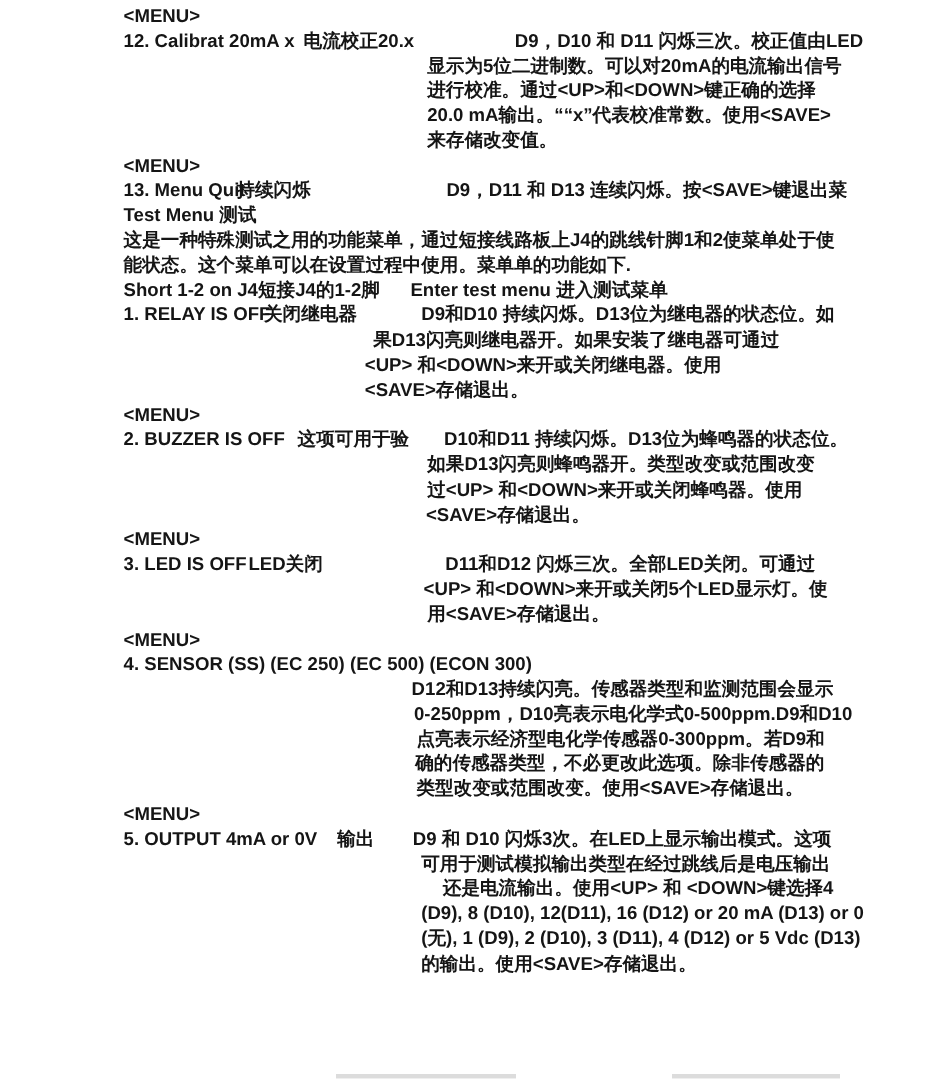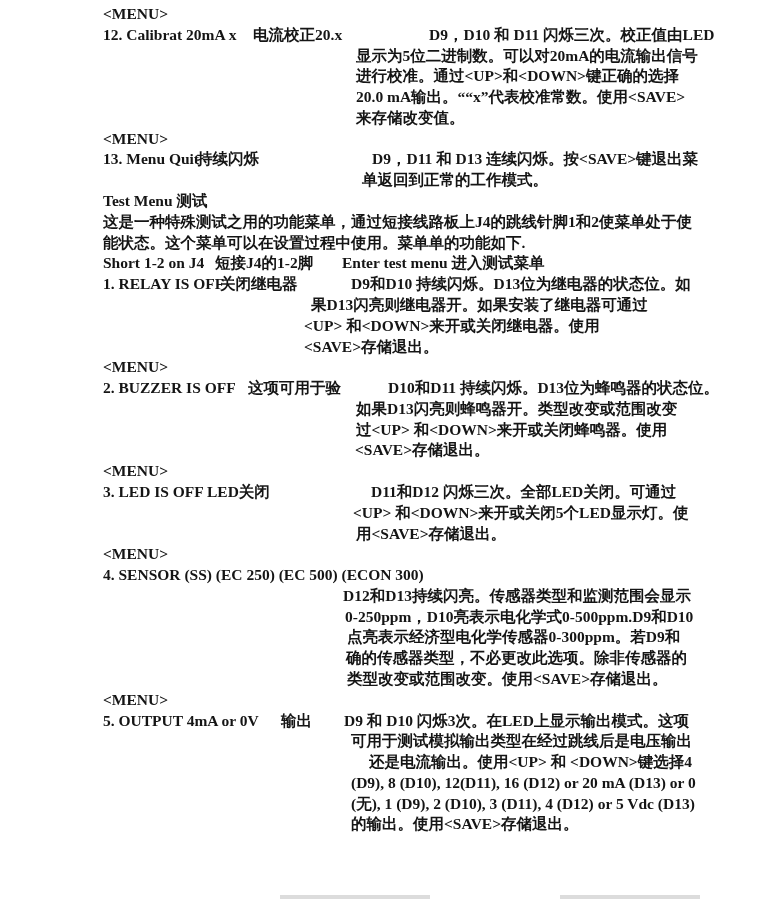--- a/index.html
+++ b/index.html
@@ -1,21 +1,21 @@
 <!DOCTYPE html>
 <html><head>
 <meta charset="utf-8">
 <style>
   html,body{margin:0;padding:0;background:#ffffff;}
   .page{
     position:relative;
     width:780px;height:899px;
     background:#ffffff;
     overflow:hidden;
-    font-family:Liberation Serif, serif;
+    font-family:Liberation Sans, sans-serif;
     font-weight:bold;
     font-size:15.5px;
     color:#151515;
     box-sizing:border-box;
     padding-top:4px;
     border-radius:31px;
   }
   .ln{position:relative;height:20.79px;}
   .c{position:absolute;top:0;white-space:pre;line-height:20.79px;}
   .remnant{position:absolute;height:4px;background:#9a9a9a;opacity:.35;bottom:0;}
@@ -49,23 +49,20 @@
 
   <div class="ln">
       <span class="c" style="left:103px">&lt;MENU&gt;</span>
     </div>
 
   <div class="ln">
     <span class="c" style="left:103px">13. Menu Quit</span>
     <span class="c" style="left:197px">持续闪烁</span>
     <span class="c" style="left:372px">D9，D11 和 D13 连续闪烁。按&lt;SAVE&gt;键退出菜</span>
   </div>
-  <div class="ln">
-      <span class="c" style="left:362px">单返回到正常的工作模式。</span>
-    </div>
 
   <div class="ln">
       <span class="c" style="left:103px">Test Menu 测试</span>
     </div>
   <div class="ln">
       <span class="c" style="left:103px">这是一种特殊测试之用的功能菜单，通过短接线路板上J4的跳线针脚1和2使菜单处于使</span>
     </div>
   <div class="ln">
       <span class="c" style="left:103px">能状态。这个菜单可以在设置过程中使用。菜单单的功能如下.</span>
     </div>
@@ -91,21 +88,21 @@
       <span class="c" style="left:304px">&lt;SAVE&gt;存储退出。</span>
     </div>
 
   <div class="ln">
       <span class="c" style="left:103px">&lt;MENU&gt;</span>
     </div>
 
   <div class="ln">
     <span class="c" style="left:103px">2. BUZZER IS OFF</span>
     <span class="c" style="left:248px">这项可用于验</span>
-    <span class="c" style="left:388px">D10和D11 持续闪烁。D13位为蜂鸣器的状态位。</span>
+    <span class="c" style="left:370px">D10和D11 持续闪烁。D13位为蜂鸣器的状态位。</span>
   </div>
   <div class="ln">
       <span class="c" style="left:356px">如果D13闪亮则蜂鸣器开。类型改变或范围改变</span>
     </div>
   <div class="ln">
       <span class="c" style="left:356px">过&lt;UP&gt; 和&lt;DOWN&gt;来开或关闭蜂鸣器。使用</span>
     </div>
   <div class="ln">
       <span class="c" style="left:355px">&lt;SAVE&gt;存储退出。</span>
     </div>

